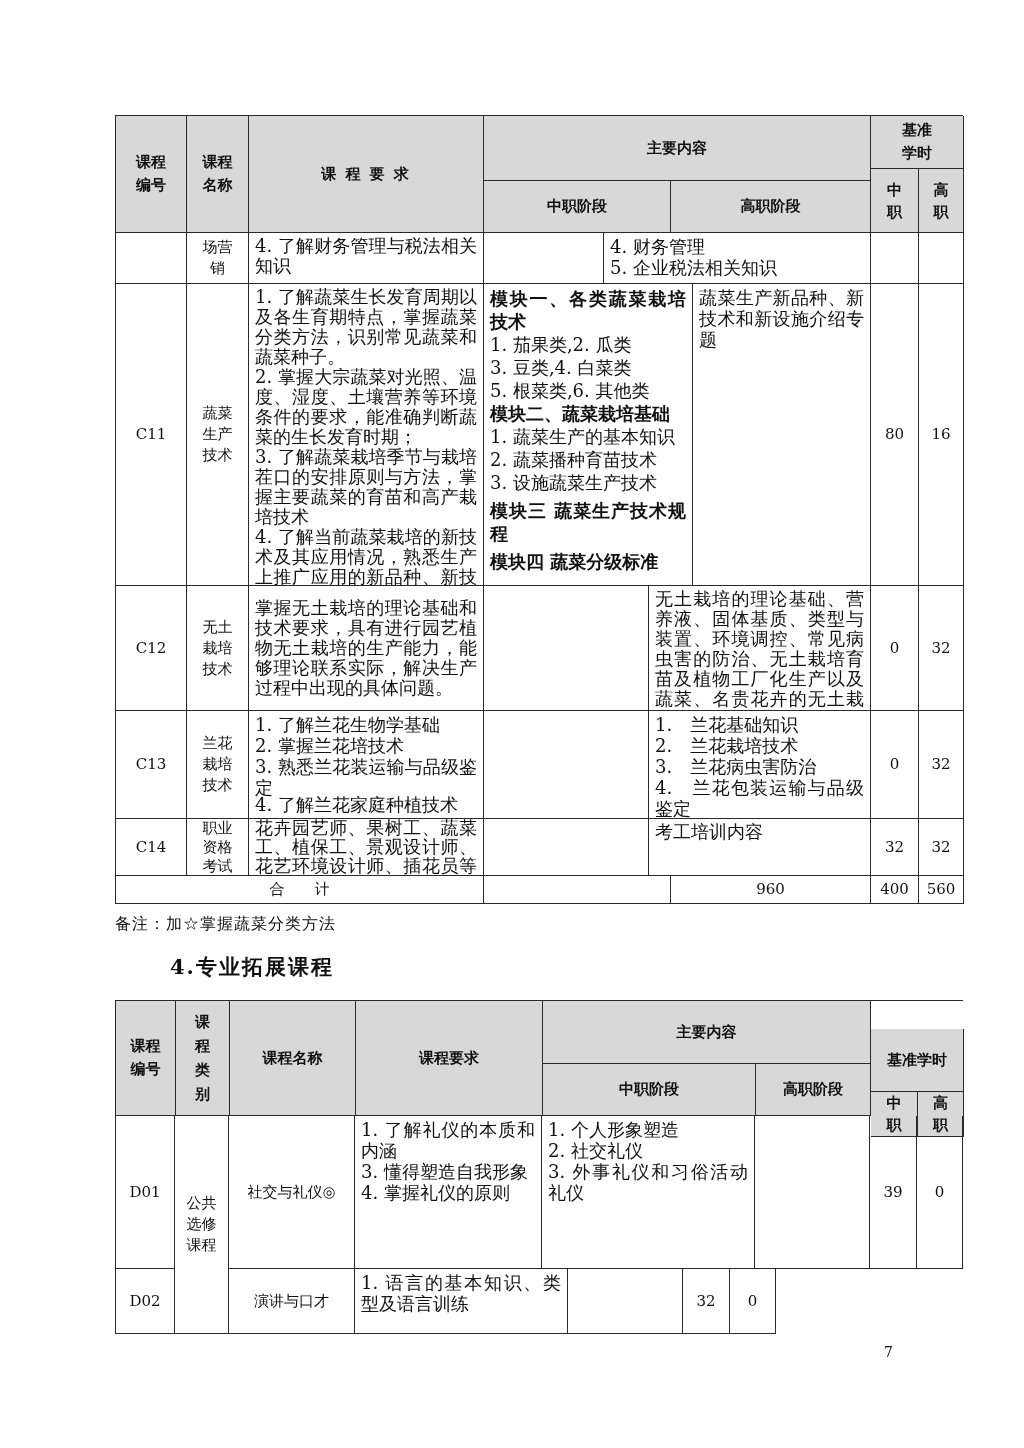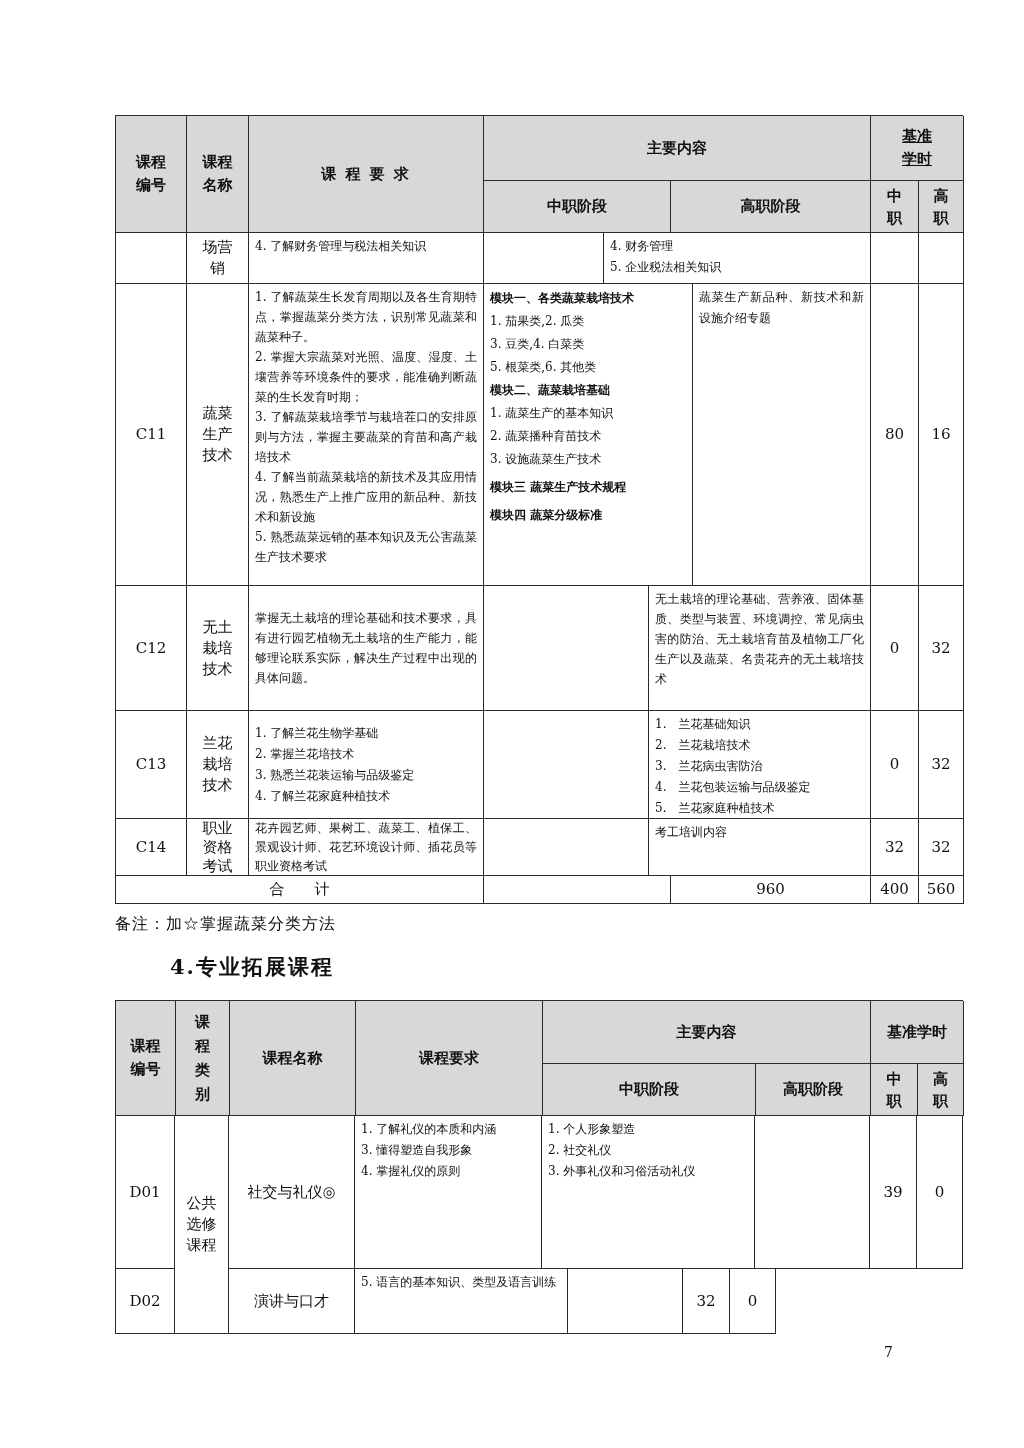--- a/index.html
+++ b/index.html
@@ -15,21 +15,21 @@
   .c { flex:none; border-right:1px solid #2a2a2a; border-bottom:1px solid #2a2a2a; overflow:hidden; }
   .hd {
     background:#d8d8d8;
     font-family:"DejaVu Sans","Liberation Sans",sans-serif; font-weight:bold;
     font-size:15px; line-height:23px;
     display:flex; align-items:center; justify-content:center;
     text-align:center; white-space:pre-line;
   }
   .ctr { display:flex; align-items:center; justify-content:center; text-align:center; white-space:pre-line; font-size:15px; line-height:21px; }
   .vctr { display:flex; flex-direction:column; justify-content:center; }
-  .txt { padding:3px 6px; font-size:12px; line-height:20px; text-align:justify; }
+  .txt { padding:3px 6px; font-size:18px; line-height:20px; text-align:justify; }
   .ln { min-height:20px; }
   .lh21 .ln { line-height:21px; min-height:21px; }
   .lh23 .ln { line-height:23px; min-height:23px; }
   .bb { font-family:"DejaVu Sans","Liberation Sans",sans-serif; font-weight:bold; }
   .sp { margin-top:5px; }
   .num { font-size:15px; }
   .note-line { position:absolute; left:115px; top:914px; font-size:16px; letter-spacing:1px; }
   .sec-head { position:absolute; left:170px; top:953px; font-size:21px; font-weight:bold; font-family:"DejaVu Serif","Liberation Serif",serif; letter-spacing:2px; }
   .page-num { position:absolute; left:884px; top:1344px; font-size:14px; }
 </style>
@@ -47,21 +47,21 @@
 名称</div>
       <div class="c hd" style="width:235px; letter-spacing:2px;">课 程 要 求</div>
       <div class="col" style="width:387px;">
         <div class="c hd" style="height:65px;">主要内容</div>
         <div class="row" style="flex:1;">
           <div class="c hd" style="width:187px;">中职阶段</div>
           <div class="c hd" style="width:200px;">高职阶段</div>
         </div>
       </div>
       <div class="col" style="width:93px;">
-        <div class="c hd" style="height:65px;text-decoration:underline;">基准
+        <div class="c hd" style="height:53px;">基准
 学时</div>
         <div class="row" style="flex:1;">
           <div class="c hd" style="width:48px; line-height:22px;">中
 职</div>
           <div class="c hd" style="width:45px; line-height:22px;">高
 职</div>
         </div>
       </div>
     </div>
 
@@ -190,21 +190,21 @@
 别</div>
       <div class="c hd" style="width:126px;">课程名称</div>
       <div class="c hd" style="width:187px;">课程要求</div>
       <div class="col" style="width:328px;">
         <div class="c hd" style="height:63px;">主要内容</div>
         <div class="row" style="flex:1;">
           <div class="c hd" style="width:213px;">中职阶段</div>
           <div class="c hd" style="width:115px;">高职阶段</div>
         </div>
       </div>
-      <div class="col" style="width:93px;">
+      <div class="col" style="width:93px;margin-top:28px;">
         <div class="c hd" style="height:63px;">基准学时</div>
         <div class="row" style="flex:1;">
           <div class="c hd" style="width:47px; line-height:22px;">中
 职</div>
           <div class="c hd" style="width:46px; line-height:22px;">高
 职</div>
         </div>
       </div>
     </div>
 
@@ -231,21 +231,21 @@
               <div class="ln">3. 外事礼仪和习俗活动礼仪</div>
             </div>
           <div class="c" style="width:115px;"></div>
           <div class="c ctr num" style="width:47px;">39</div>
           <div class="c ctr num" style="width:46px;">0</div>
         </div>
 
         <div class="row" style="height:65px;">
           <div class="c ctr" style="width:126px;">演讲与口才</div>
           <div class="c txt lh21" style="width:213px;">
-              <div class="ln">5. 语言的基本知识、类型及语言训练</div>
+              <div class="ln">1. 语言的基本知识、类型及语言训练</div>
             </div>
           <div class="c" style="width:115px;"></div>
           <div class="c ctr num" style="width:47px;">32</div>
           <div class="c ctr num" style="width:46px;">0</div>
         </div>
       </div>
     </div>
   </div>
 
   <div class="page-num">7</div>

